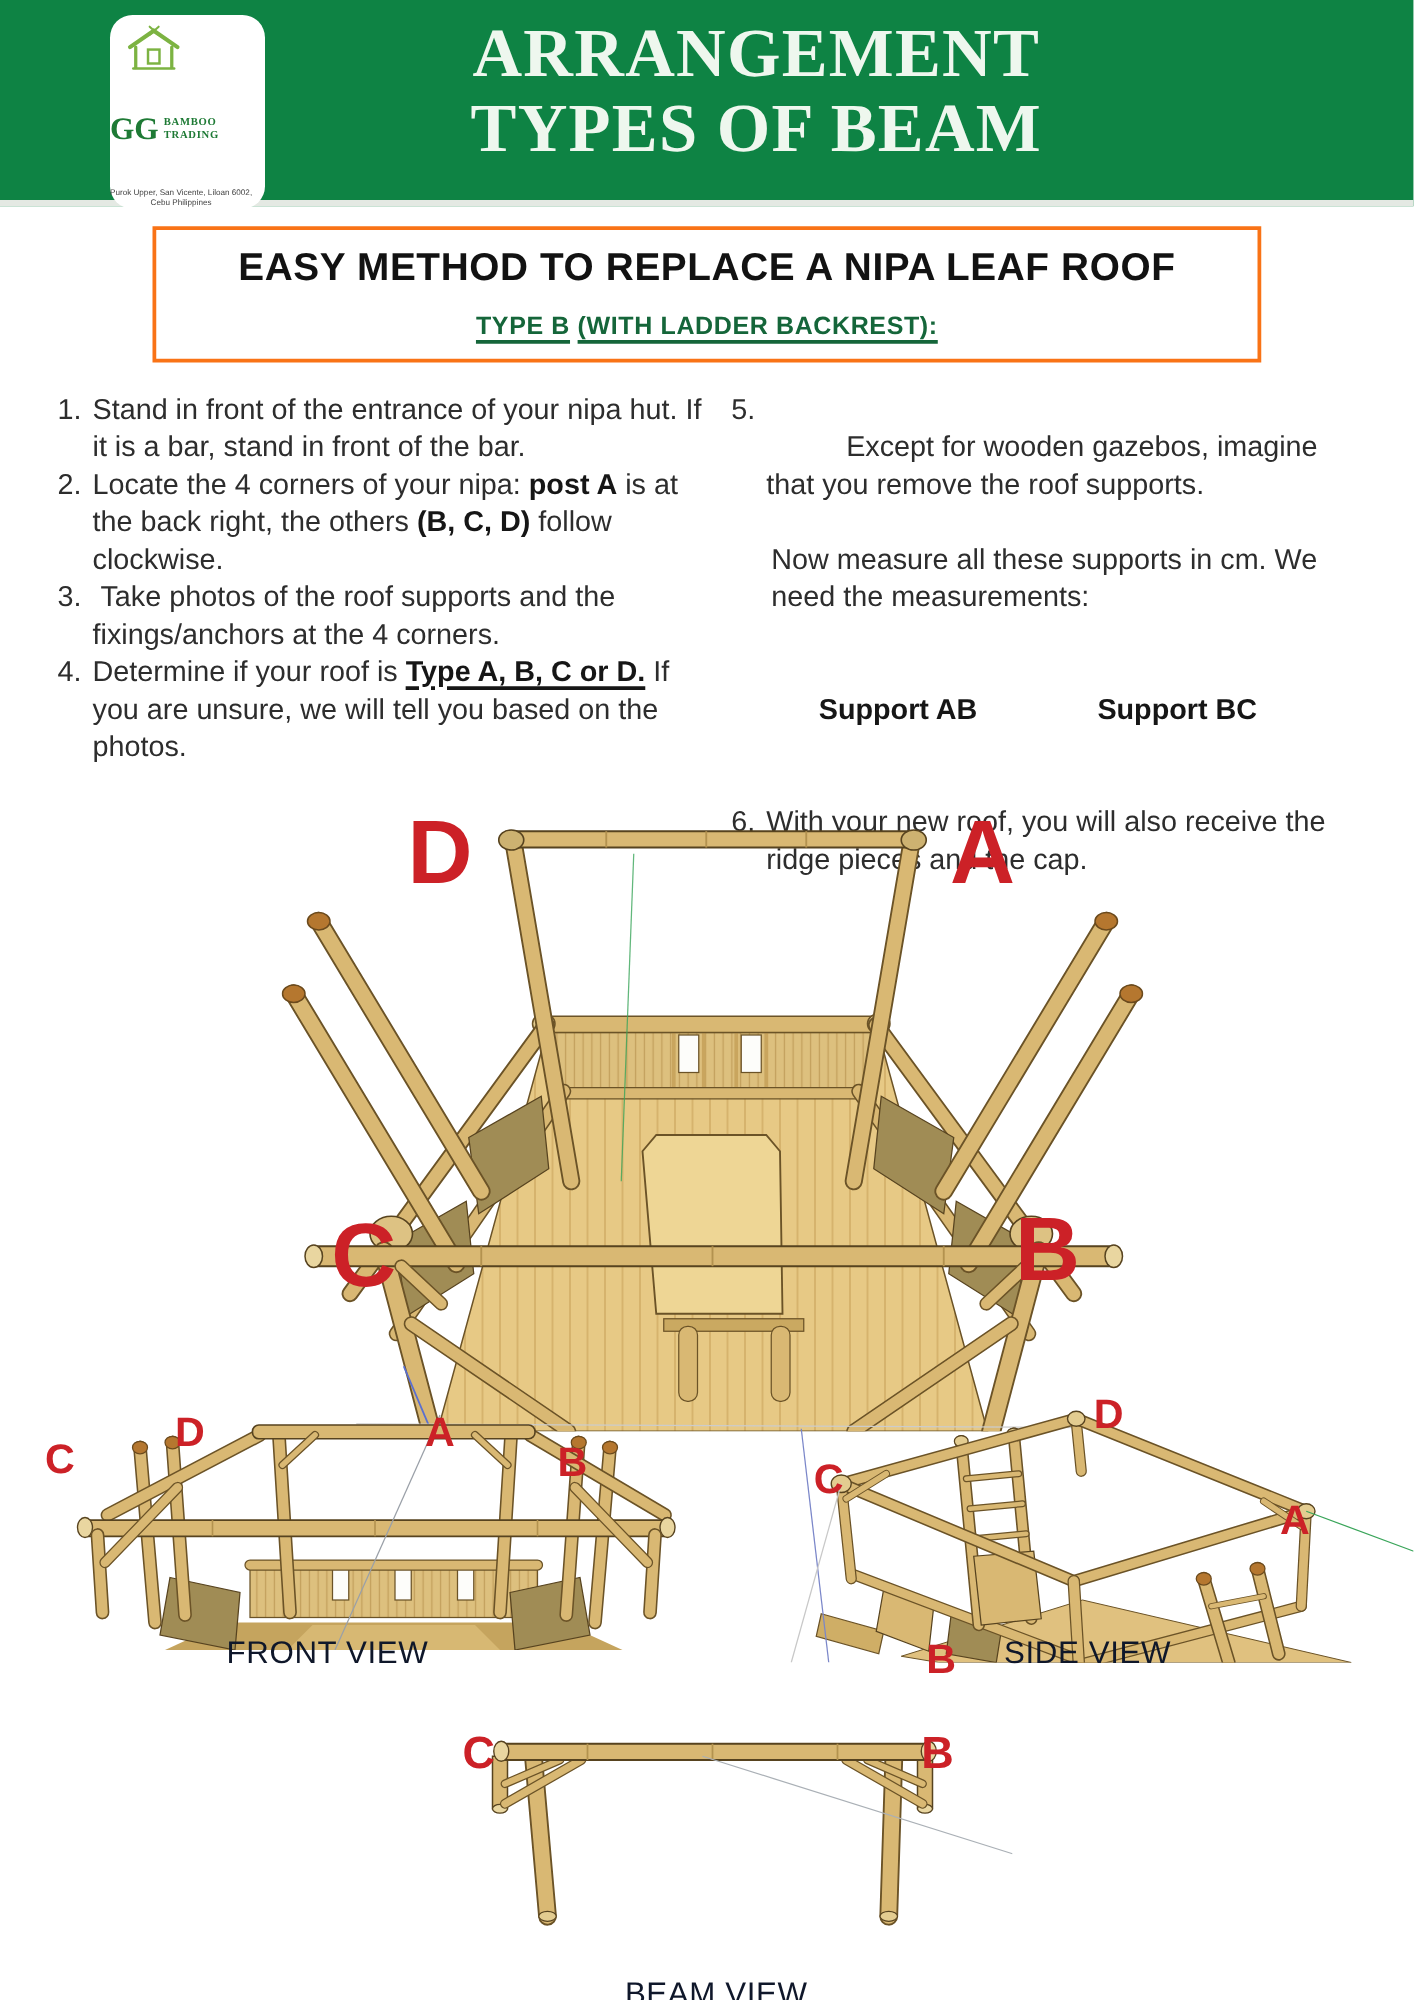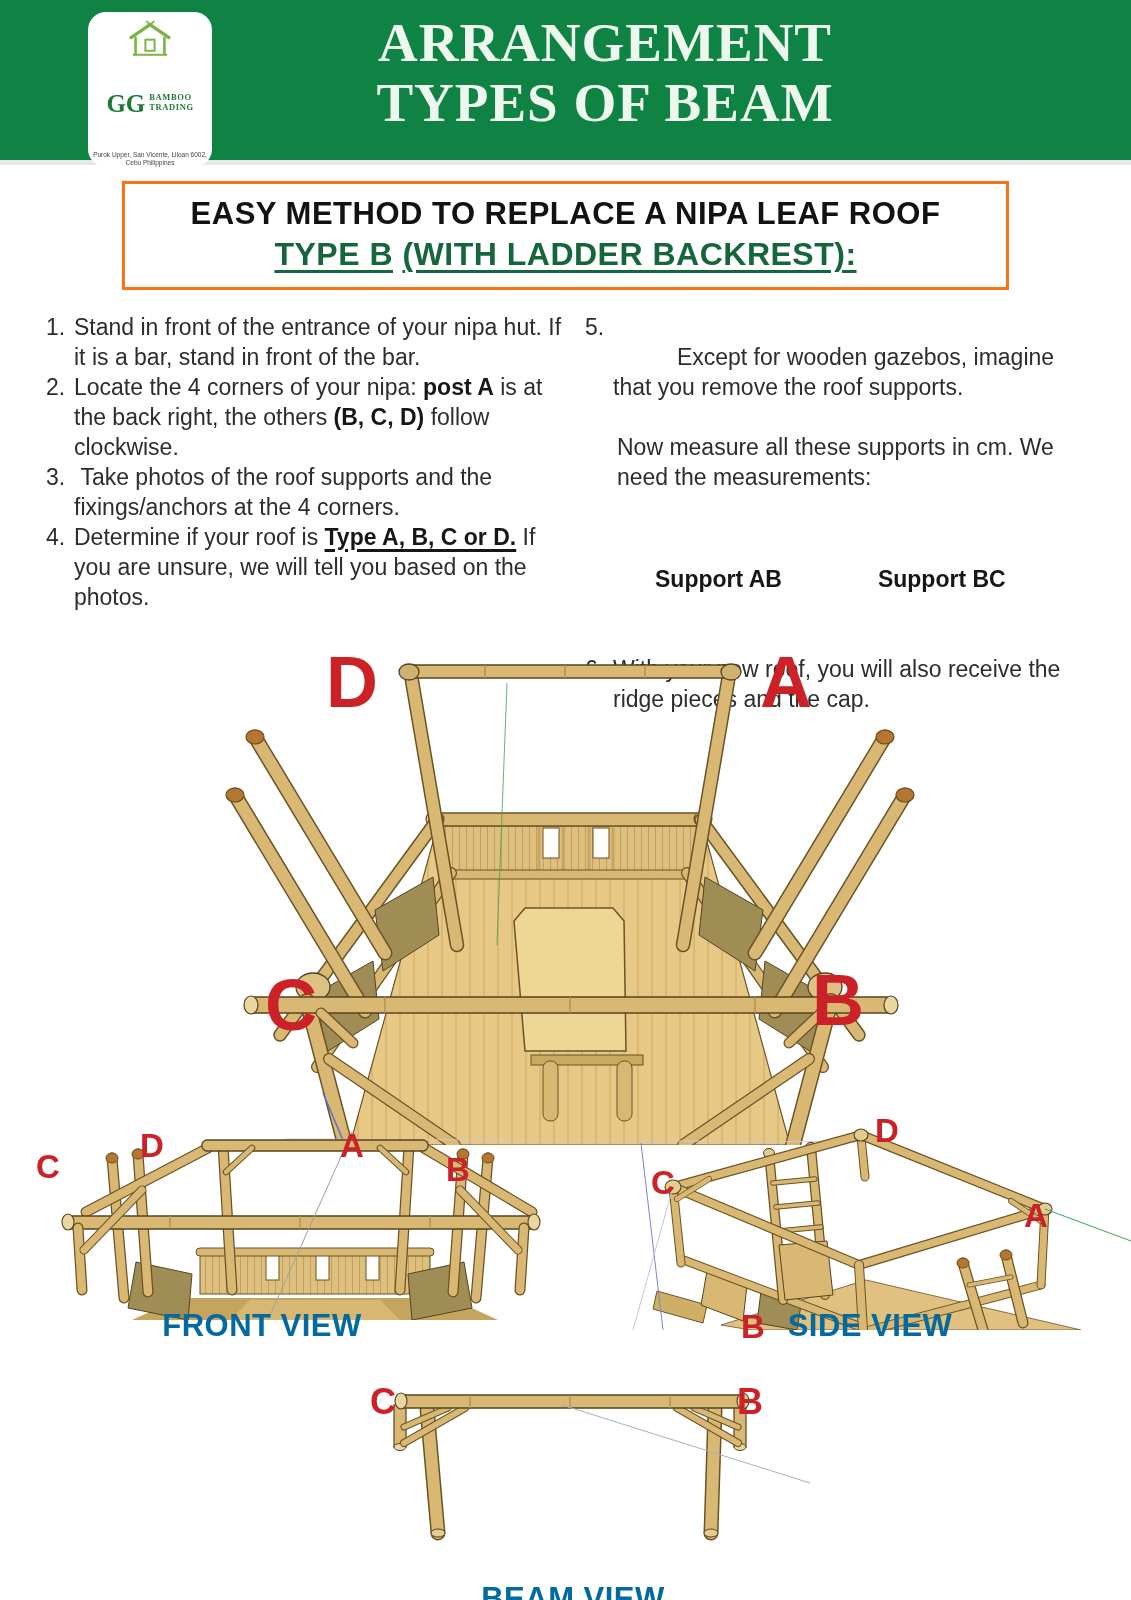--- a/index.html
+++ b/index.html
@@ -1,53 +1,53 @@
 <!DOCTYPE html>
 <html><head>
 <meta charset="utf-8">
 <style>
   html,body{margin:0;padding:0;background:#fff;}
   .page{position:relative;width:1131px;height:1600px;background:#ffffff;overflow:hidden;
         font-family:"Liberation Sans",sans-serif;color:#2f2f2f;}
   
   .header{position:relative;width:100%;height:160px;background:#0e8344;border-bottom:5px solid #e4e9e3;}
   .logo-card{position:absolute;left:88px;top:12px;width:124px;height:155px;background:#ffffff;
-             border-radius:18px;display:flex;flex-direction:column;align-items:center;padding-top:8px;box-sizing:border-box;gap:32px;}
+             border-radius:18px;display:flex;flex-direction:column;align-items:flex-start;padding-top:8px;box-sizing:border-box;gap:32px;}
   .logo-brand-row{display:flex;align-items:flex-end;gap:4px;margin-top:2px;}
   .logo-gg{font-family:"Liberation Serif",serif;font-weight:700;font-size:25px;line-height:20px;color:#1e7a35;}
   .logo-brand{display:flex;flex-direction:column;font-family:"Liberation Serif",serif;font-size:8.5px;
               letter-spacing:.6px;color:#1e7a35;font-weight:700;line-height:10px;padding-bottom:2px;}
   .logo-address{margin-top:5px;font-size:6.5px;line-height:8px;color:#444;text-align:center;}
   .header-title{position:absolute;left:220px;top:13px;width:770px;text-align:center;
                 font-family:"Liberation Serif",serif;font-weight:600;color:#eef7ee;
                 font-size:55px;line-height:60px;letter-spacing:1px;}
   
   .notice{margin:16px 122px 0 122px;border:3px solid #f97316;background:#fff;
           padding:12px 10px 14px 10px;text-align:center;}
   .notice-line1{font-size:31px;font-weight:800;color:#121212;letter-spacing:.5px;}
-  .notice-line2{margin-top:4px;font-size:32px;font-weight:800;color:#15663a;letter-spacing:.5px;}
+  .notice-line2{margin-top:18px;font-size:20px;font-weight:800;color:#15663a;letter-spacing:.5px;}
   .notice-line2 .u{text-decoration:underline;text-decoration-thickness:3px;text-underline-offset:5px;}
   
   .instructions{display:grid;grid-template-columns:525px 1fr;column-gap:14px;margin:22px 40px 0 46px;
                 font-size:23px;line-height:30px;color:#2d2d2d;}
   .item{display:flex;margin:0;}
   .item .num{flex:0 0 28px;text-align:left;}
   .item .body{flex:1;white-space:pre-wrap;}
   .item b{color:#161616;}
   .b-u{font-weight:700;text-decoration:underline;text-decoration-thickness:2.5px;text-underline-offset:4px;color:#161616;text-align:right;}
   .line2{margin-left:4px;}
-  .support-row{display:flex;padding-left:42px;gap:96px;font-weight:700;color:#161616;margin-top:12px;}
+  .support-row{display:flex;padding-left:42px;gap:96px;font-weight:700;color:#161616;}
   
   .figures{position:absolute;left:0;top:615px;width:1131px;height:985px;}
   .fig{position:absolute;}
   .fig-label{position:absolute;transform:translate(-50%,-50%);color:#cc2127;font-weight:800;z-index:5;
              font-family:"Liberation Sans",sans-serif;}
   .fig-label.big{font-size:72px;}
   .fig-label.small{font-size:33px;}
-  .fig-caption{position:absolute;transform:translateX(-50%);font-size:31px;font-weight:700;color:#0369a1;
+  .fig-caption{position:absolute;transform:translateX(-50%);font-size:25px;font-weight:400;color:#0f172a;
                letter-spacing:.5px;white-space:nowrap;z-index:5;}
   svg .pole{stroke:#d9b873;stroke-linecap:round;}
   svg .pole-o{stroke:#6b5327;stroke-linecap:round;}
 </style>
 </head>
 <body>
 
 <div class="page">
 
   <div class="header">

